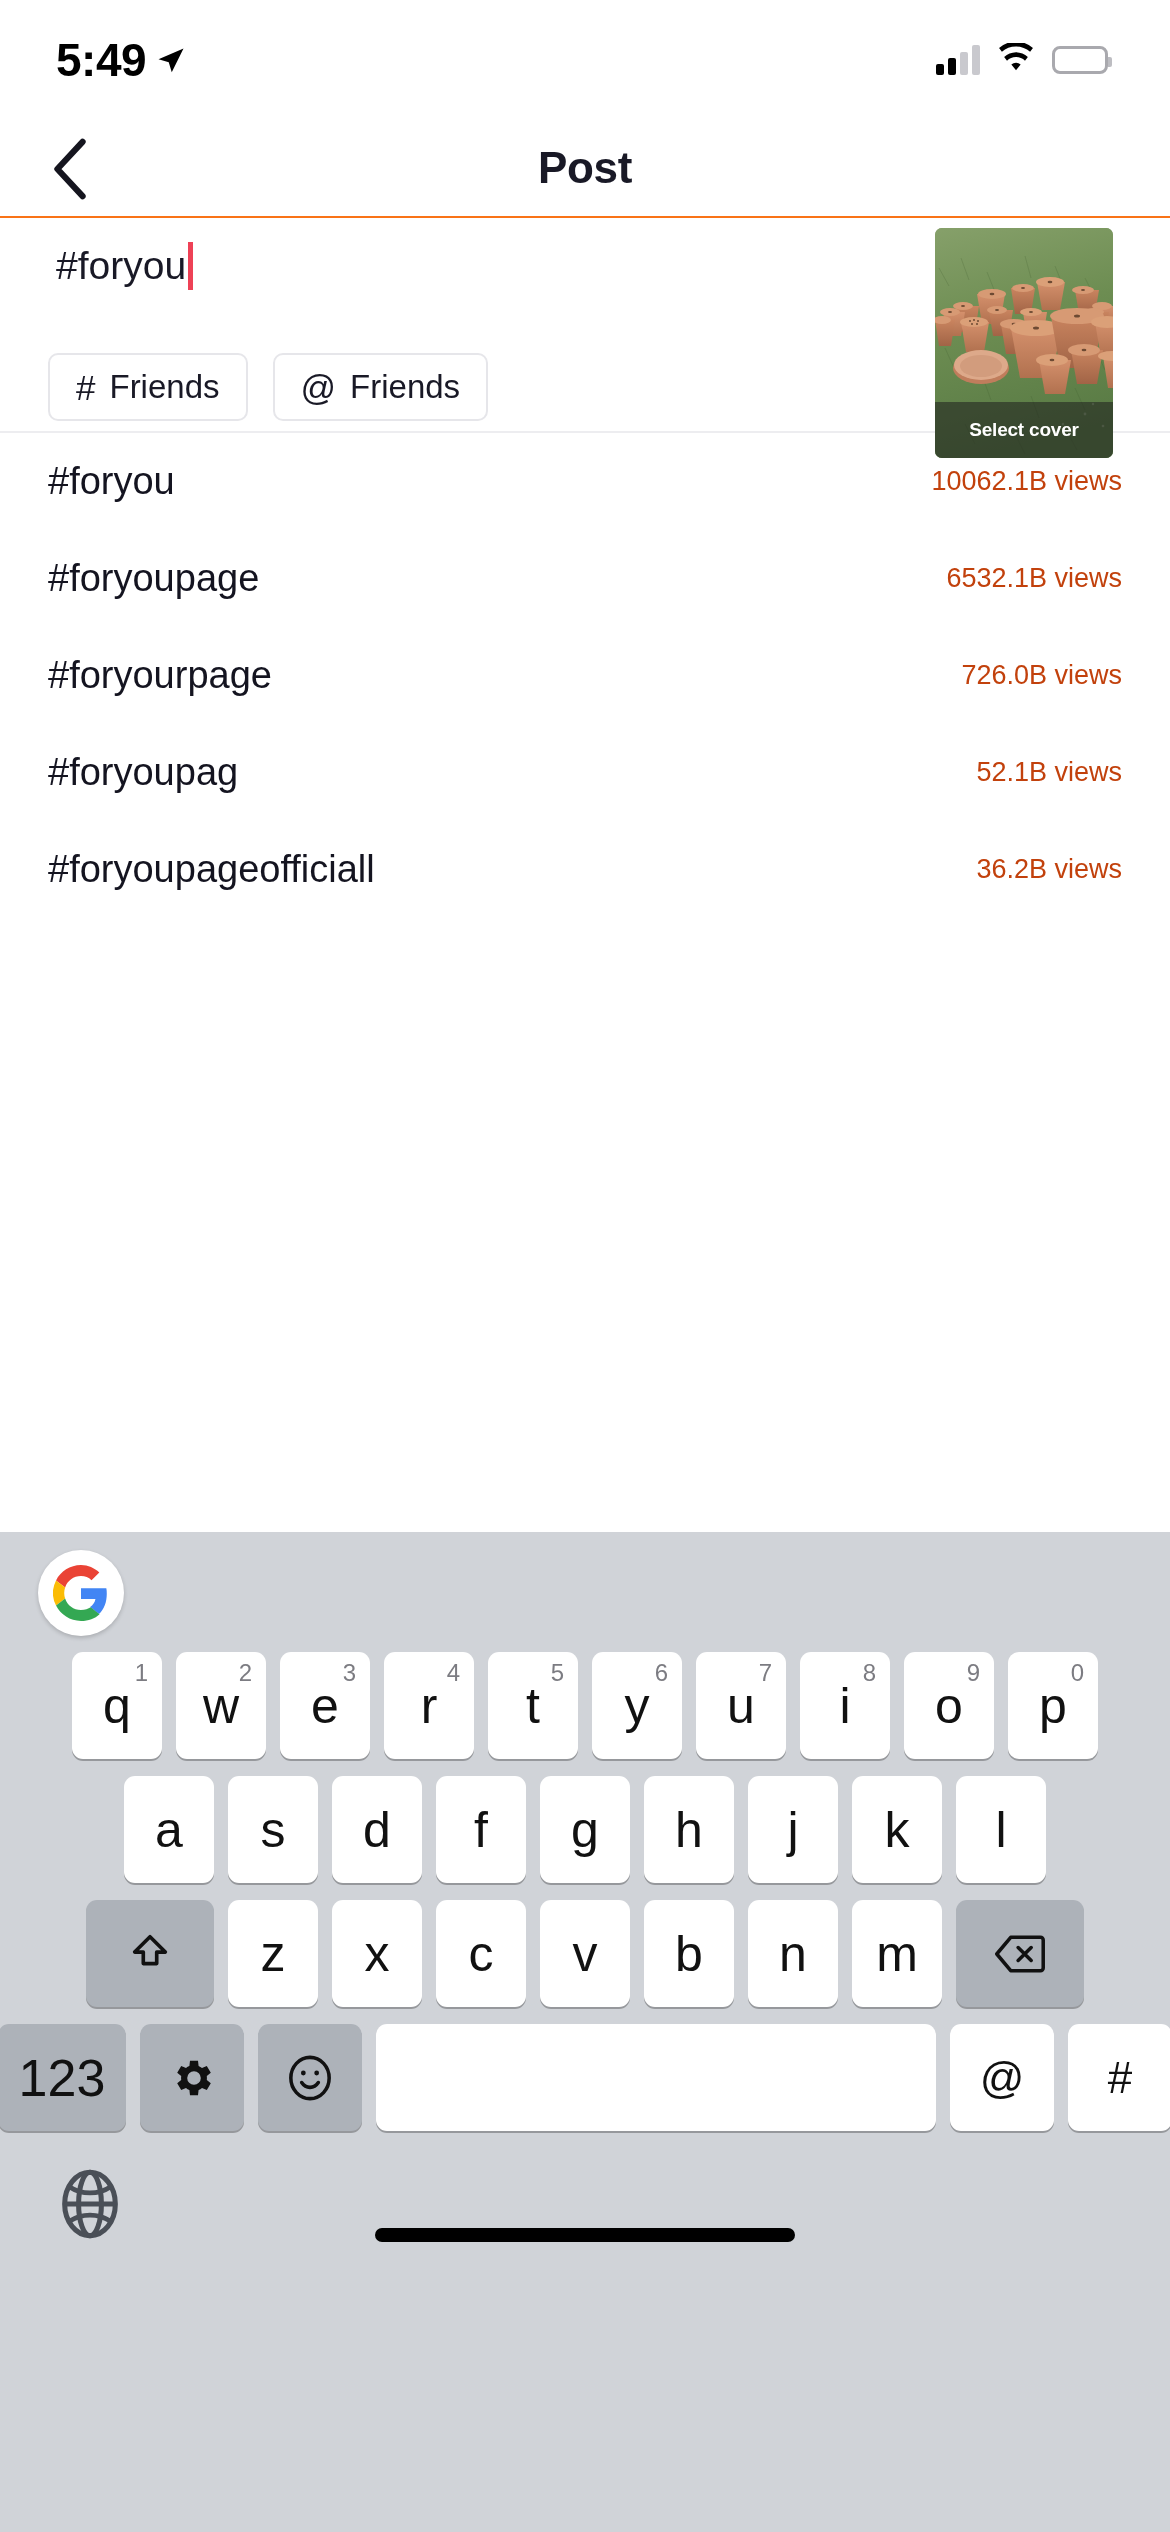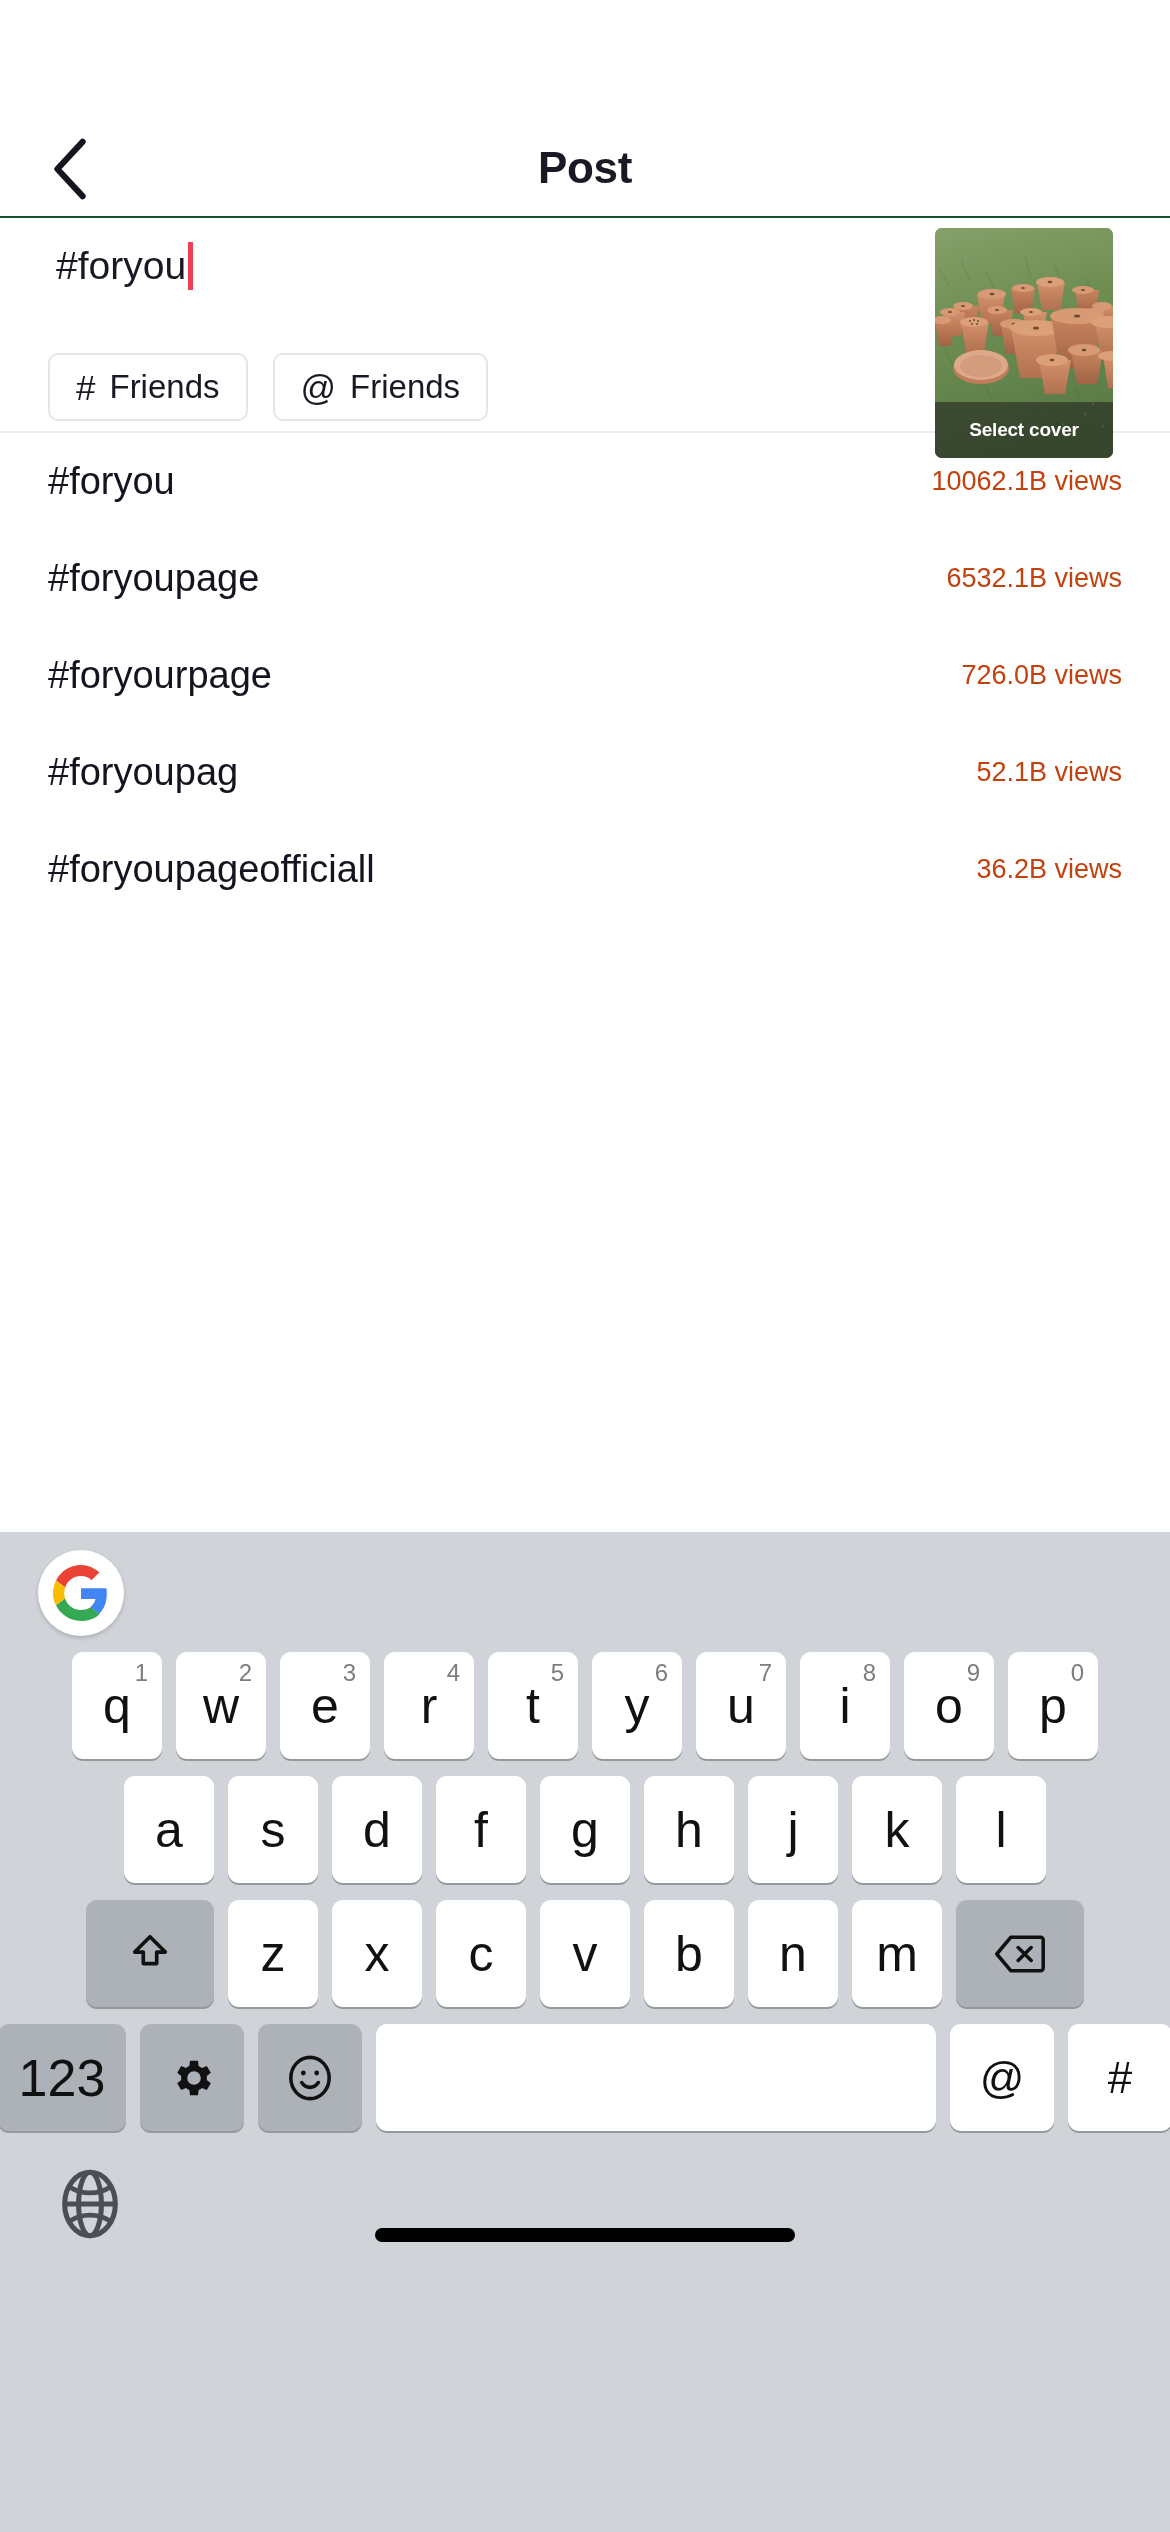--- a/index.html
+++ b/index.html
@@ -35,21 +35,21 @@
   }
   .battery:after {
     content:""; position:absolute; right:-7px; top: 8px; width: 4px; height: 10px;
     background: #bdbdc2; border-radius: 0 2px 2px 0;
   }
   .battery .fill { width: 100%; height: 100%; background:#000; border-radius: 3px; }
 
   
   .navbar {
     position: absolute; top: 120px; left: 0; width: 1170px; height: 98px;
-    display: flex; align-items: center; border-bottom: 2px solid #14532d;
+    display: flex; align-items: center; border-bottom: 2px solid #f97316;
   }
   .back-btn {
     position:absolute; left: 24px; top: 0; height: 98px; width: 90px;
     display:flex; align-items:center; justify-content:center;
   }
   .nav-title {
     width: 100%; text-align: center; font-size: 44px; font-weight: 700;
     color: #191926; letter-spacing: -0.3px;
   }
 
@@ -146,20 +146,48 @@
   .home-indicator {
     position:absolute; left: 50%; transform: translateX(-50%); bottom: 26px;
     width: 420px; height: 14px; border-radius: 8px; background:#000;
   }
 </style>
 </head>
 <body>
 
 <div id="screen">
 
+  <div class="statusbar">
+    <div class="status-time">
+      <span>5:49</span>
+      <span class="loc-arrow">
+        <svg width="30" height="30" viewBox="0 0 24 24">
+            <path d="M22 2L2 10.5l8.2 2.4 2.4 8.1L22 2z" fill="#000"></path>
+          </svg>
+      </span>
+    </div>
+    <div class="status-right">
+      <span class="sig-bars">
+        <i></i>
+          <i></i>
+          <i></i>
+          <i></i>
+      </span>
+      <span>
+        <svg width="38" height="30" viewBox="0 0 24 20">
+          <path d="M12 18.2l3.1-3.9a4.6 4.6 0 0 0-6.2 0L12 18.2z" fill="#000"></path>
+          <path d="M12 9.4c2.3 0 4.4.9 6 2.4l1.9-2.4A12 12 0 0 0 12 6.1a12 12 0 0 0-7.9 3.3L6 11.8a8.6 8.6 0 0 1 6-2.4z" fill="#000"></path>
+          <path d="M12 2.3c3.6 0 6.9 1.3 9.4 3.6L23.3 3.4A15.9 15.9 0 0 0 12 -0.8 15.9 15.9 0 0 0 .7 3.4l1.9 2.5A13.9 13.9 0 0 1 12 2.3z" fill="#000"></path>
+        </svg>
+      </span>
+      <span class="battery">
+        <span class="fill"></span>
+      </span>
+    </div>
+  </div>
 
   <div class="navbar">
     <div class="back-btn">
       <svg width="42" height="62" viewBox="0 0 20 32">
         <path d="M17 2L4 16l13 14" fill="none" stroke="#15151f" stroke-width="3.2" stroke-linecap="round" stroke-linejoin="round"></path>
       </svg>
     </div>
     <div class="nav-title">Post</div>
   </div>
 

